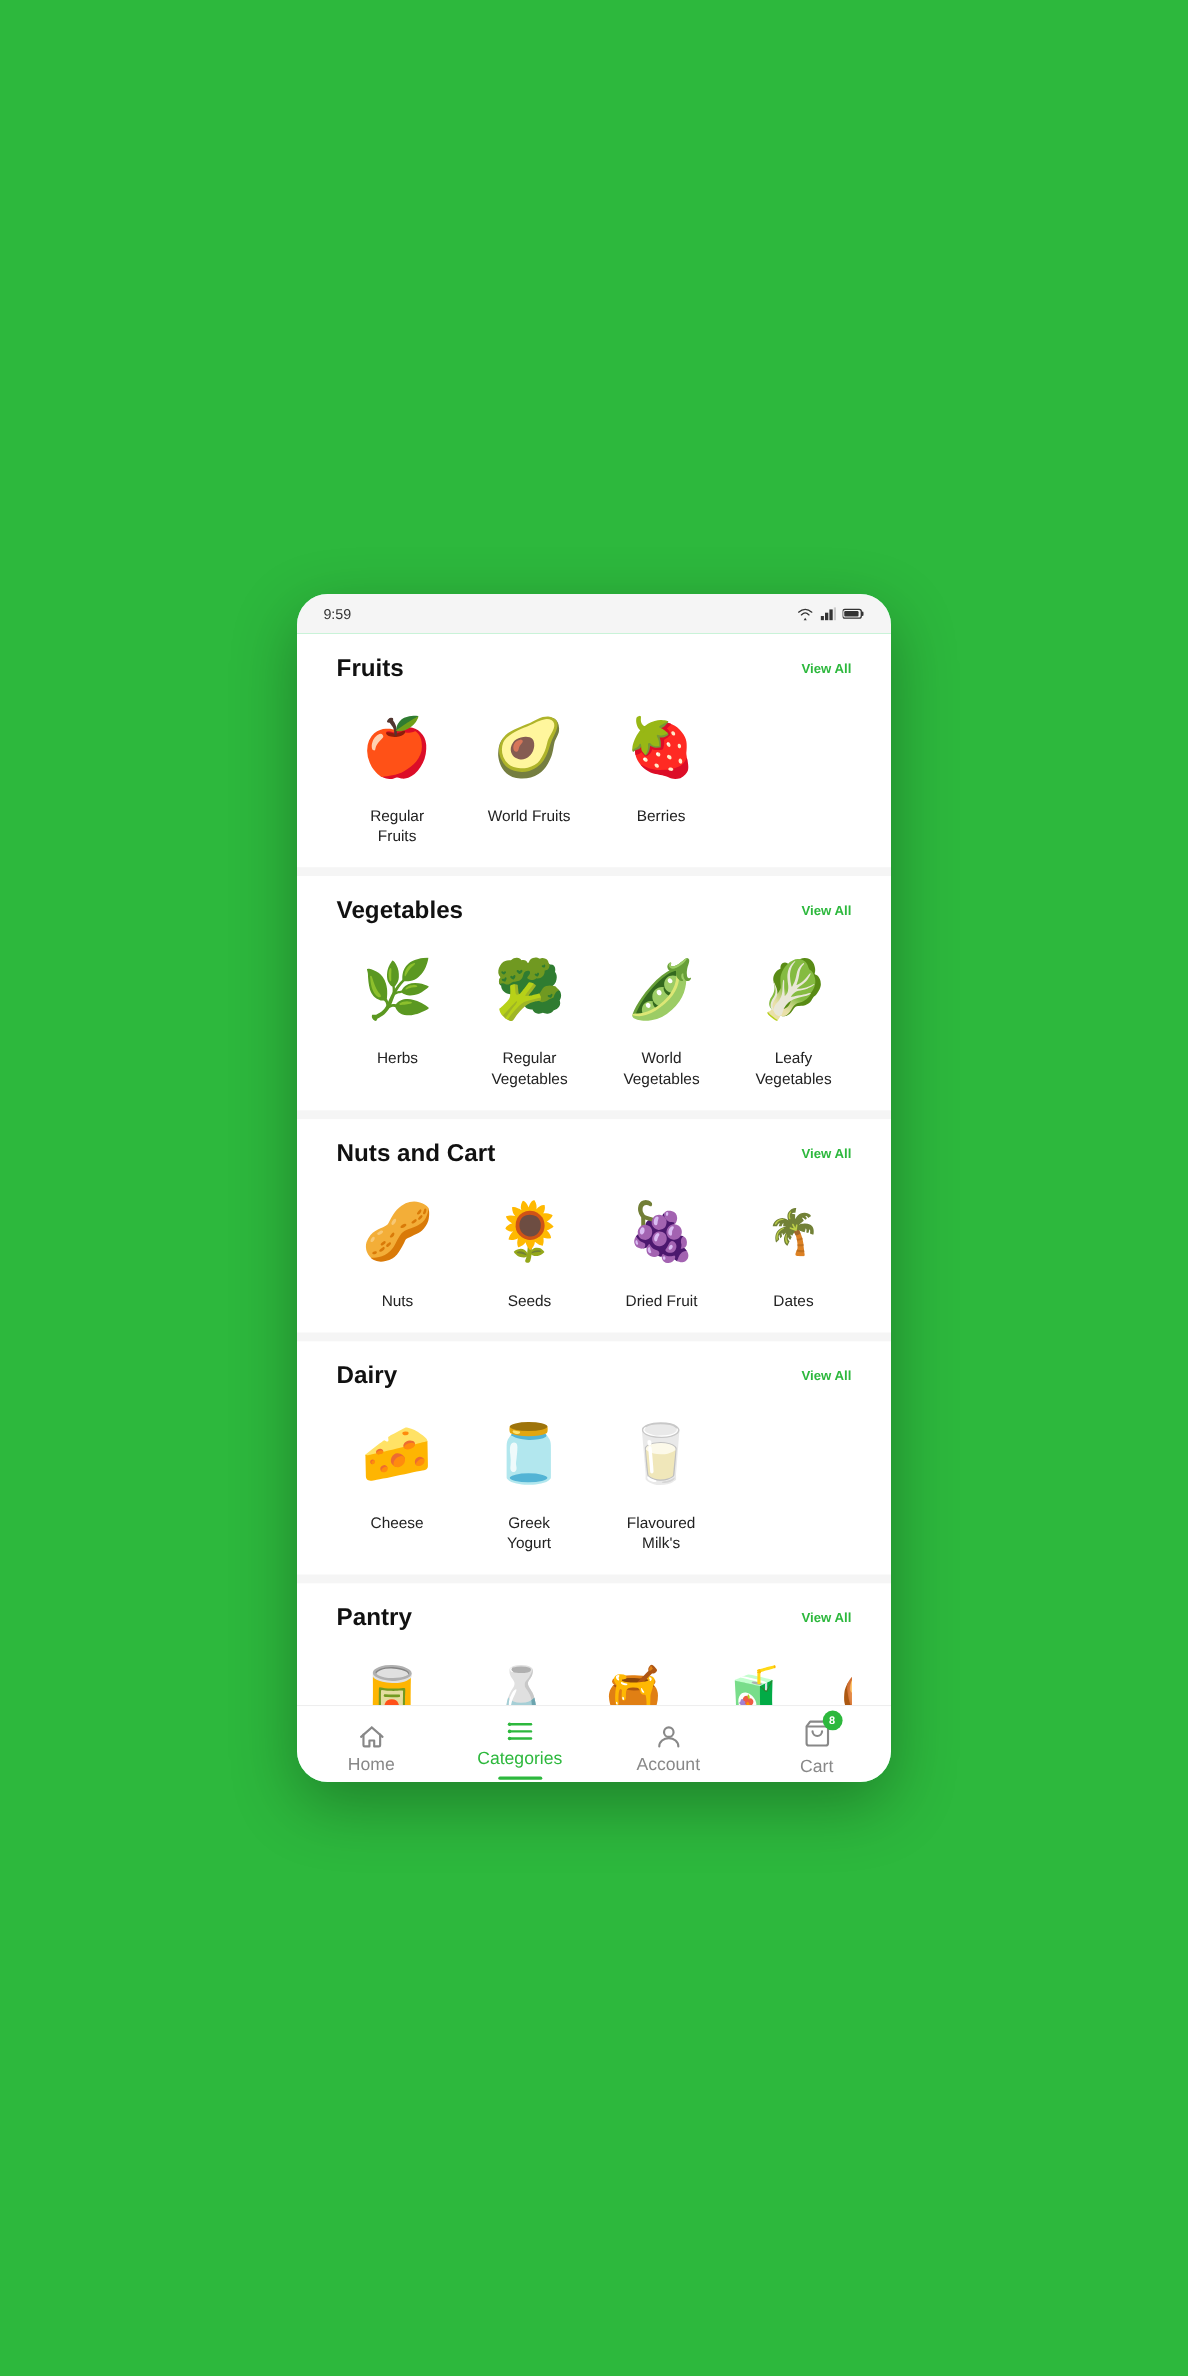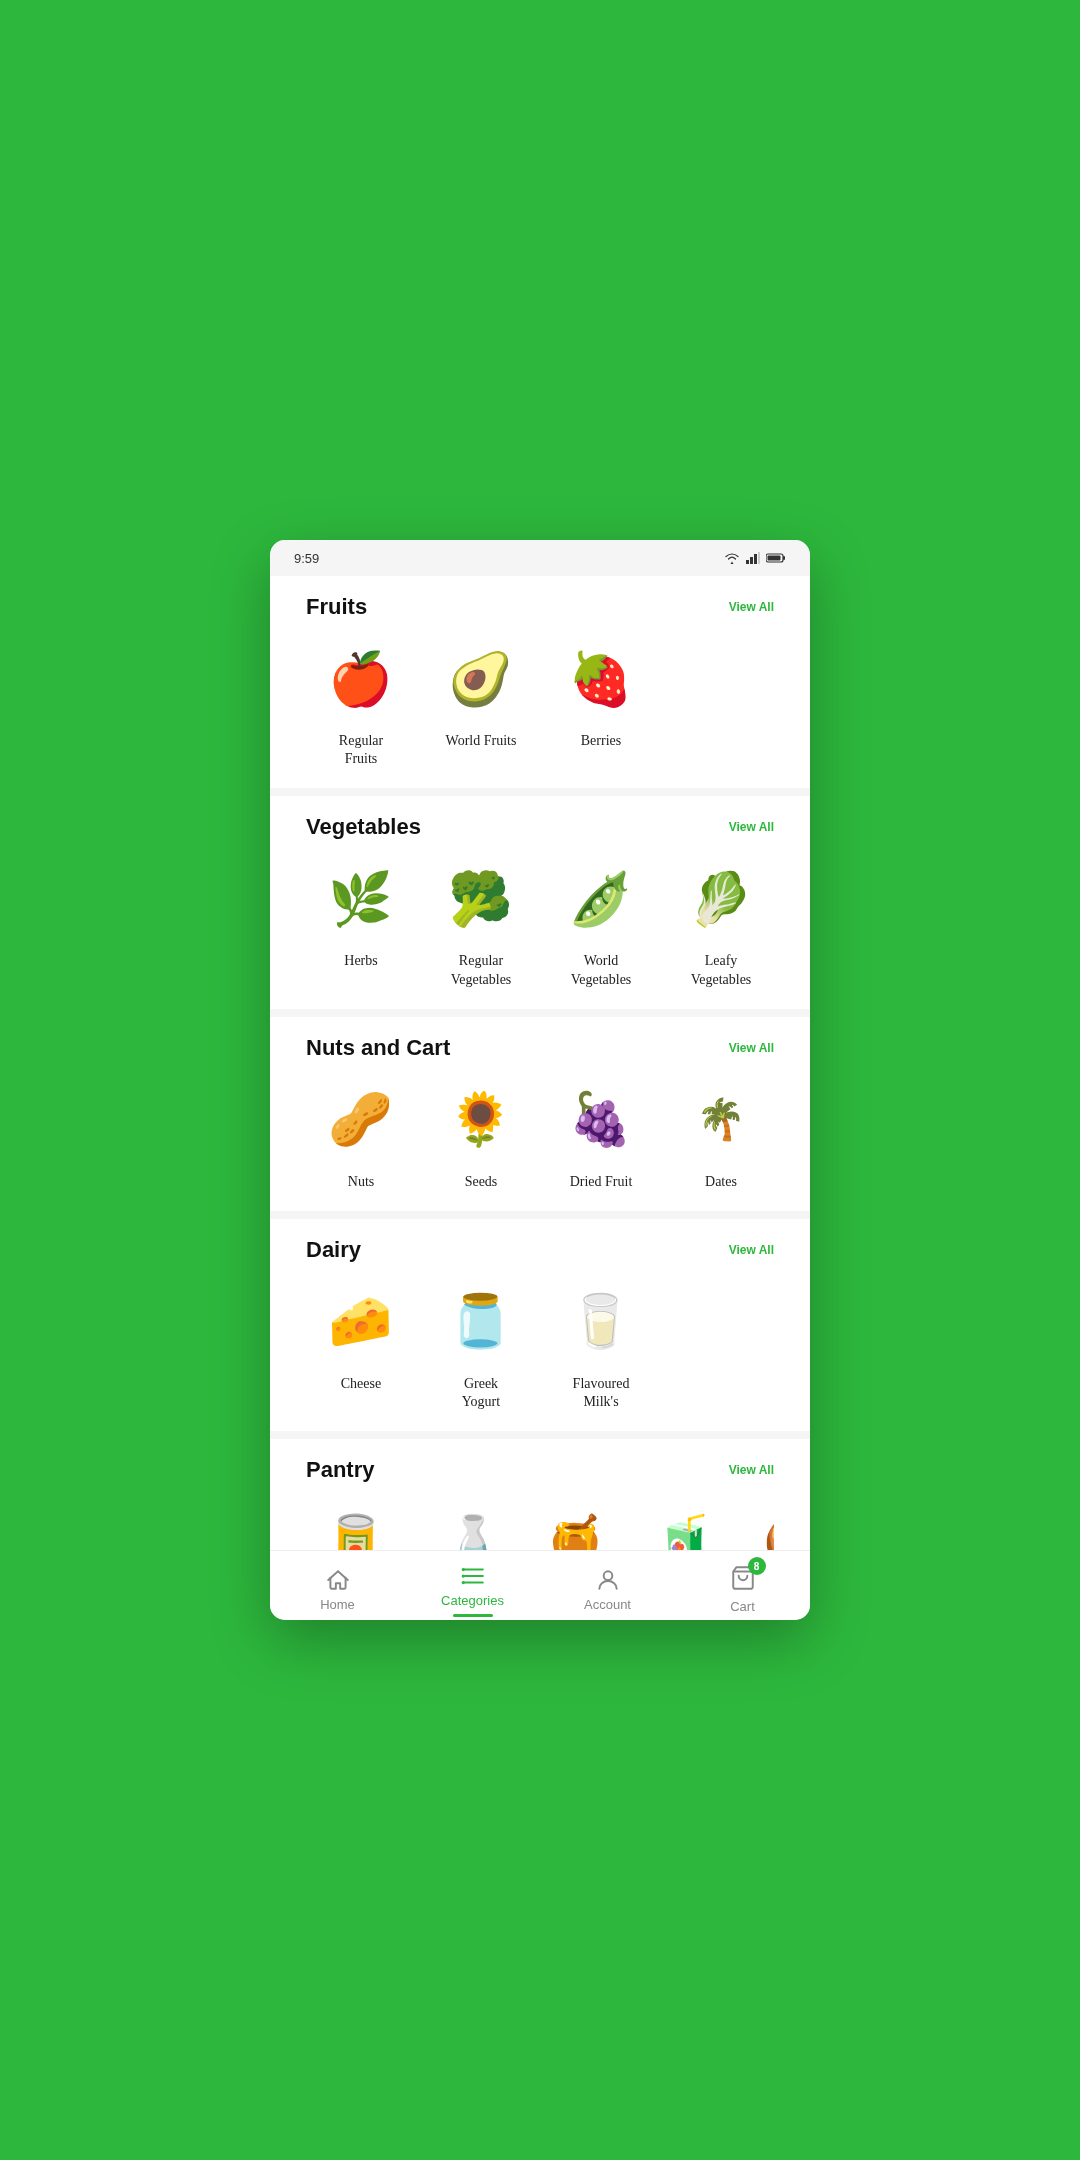--- a/index.html
+++ b/index.html
@@ -8,21 +8,21 @@
       display: flex;
       justify-content: center;
       align-items: center;
       min-height: 100vh;
       font-family: -apple-system, BlinkMacSystemFont, 'Segoe UI', sans-serif;
     }
     .phone-frame {
       width: 540px;
       height: 1080px;
       background: #86efac;
-      border-radius: 15px;
+      border-radius: 28px;
       overflow: hidden;
       position: relative;
       box-shadow: 0 20px 60px rgba(0,0,0,0.3);
     }
     .status-bar {
       background: #f5f5f5;
       height: 36px;
       display: flex;
       align-items: center;
       justify-content: space-between;
@@ -82,21 +82,20 @@
       align-items: center;
       justify-content: center;
       margin-bottom: 8px;
       font-size: 52px;
     }
     .category-label {
       font-size: 14px;
       color: #222;
       text-align: center;
       line-height: 1.3;
-      font-family: Liberation Serif, serif;
     }
     .divider {
       height: 8px;
       background: #f5f5f5;
     }
     
     .bottom-nav {
       position: absolute;
       bottom: 0;
       left: 0;
@@ -111,21 +110,21 @@
     .nav-item {
       display: flex;
       flex-direction: column;
       align-items: center;
       gap: 4px;
       cursor: pointer;
       flex: 1;
       padding-top: 8px;
     }
     .nav-label {
-      font-size: 13px;
+      font-size: 16px;
       color: #888;
     }
     .nav-label.active {
       color: #2db83d;
     }
     .nav-active-bar {
       width: 40px;
       height: 3px;
       background: #2db83d;
       border-radius: 2px;

